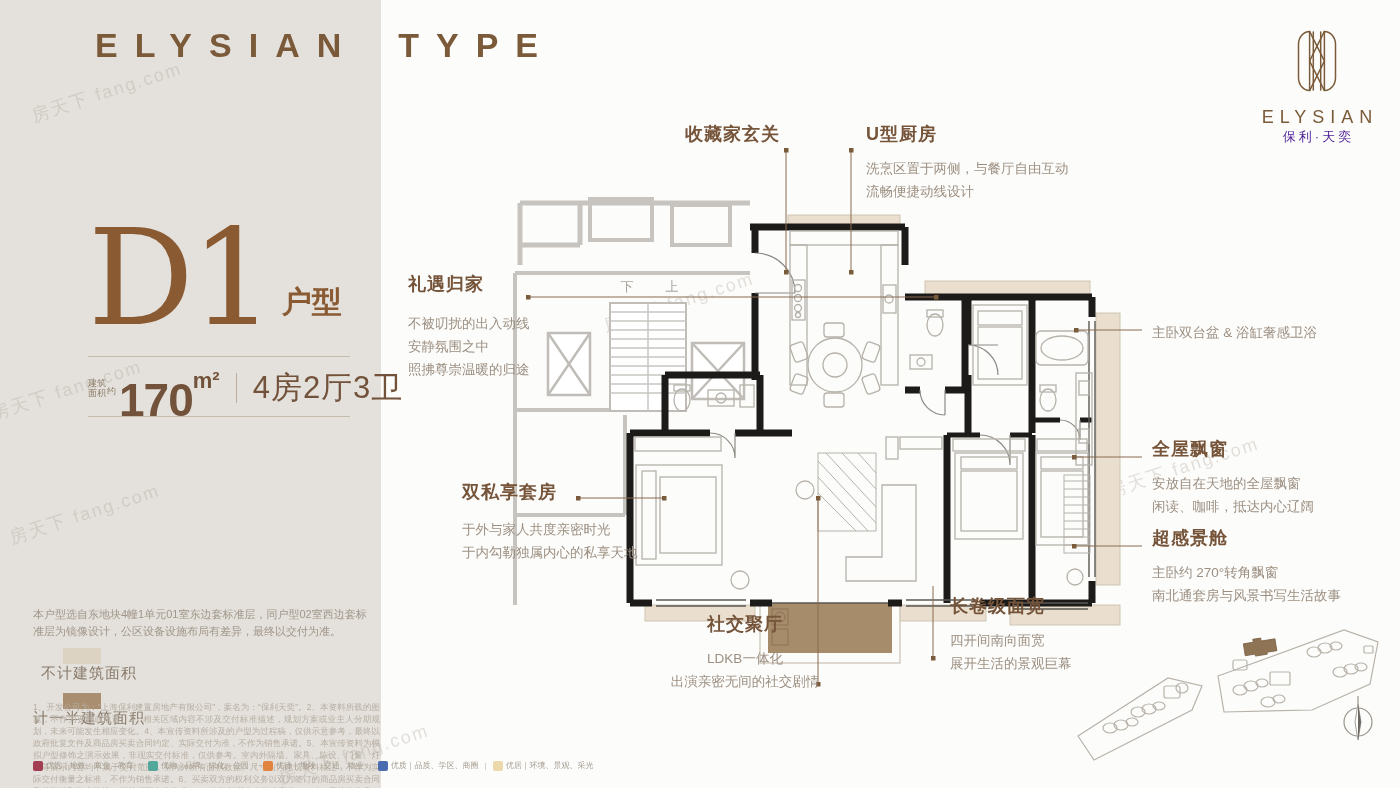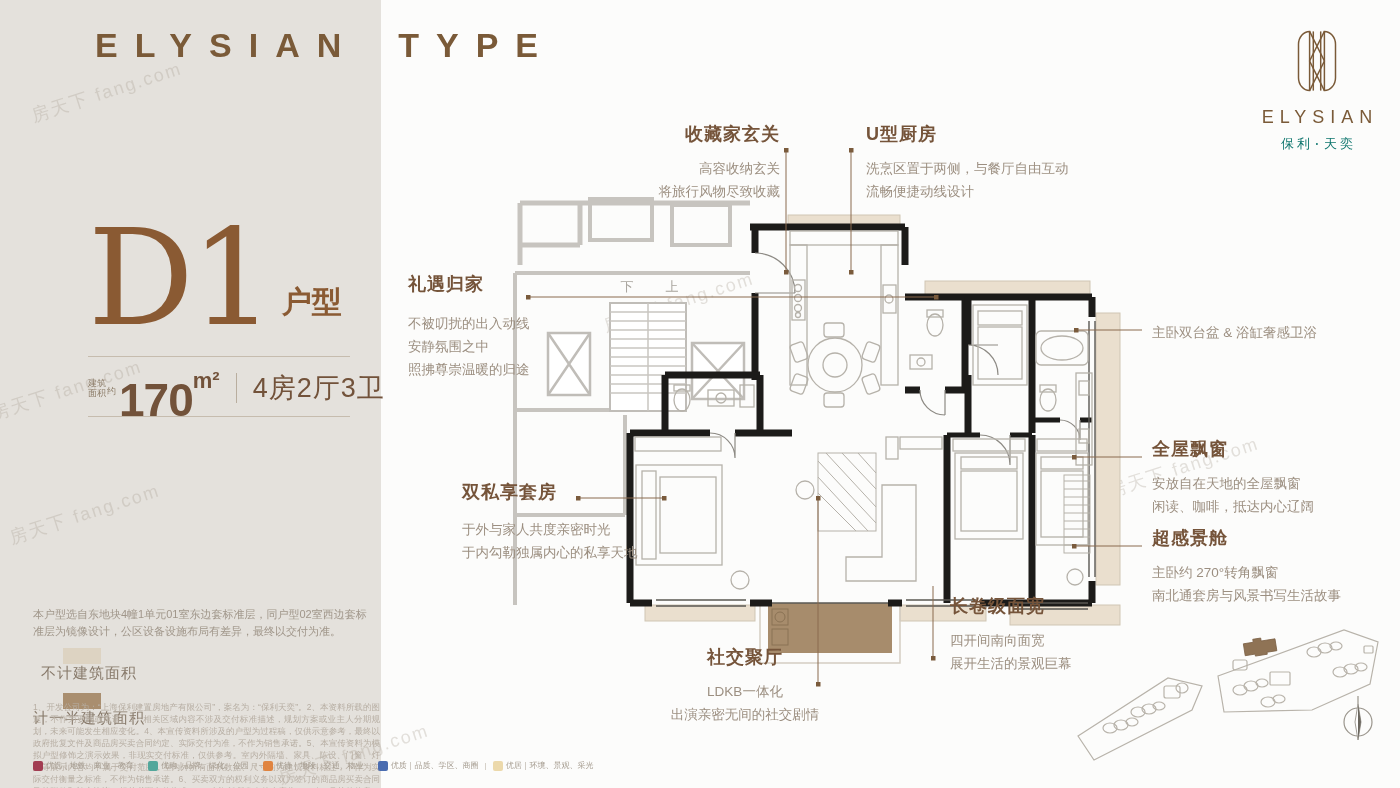--- a/index.html
+++ b/index.html
@@ -18,36 +18,36 @@
     position:absolute; left:95px; top:26px;
     font-size:34px; font-weight:600; color:#7a5a38;
     letter-spacing:17px; white-space:nowrap;
   }
   .main-title .gap { display:inline-block; width:40px; }
 
   
   .logo { position:absolute; left:1252px; top:24px; width:130px; text-align:center; color:#7a5a38; }
   .logo .emblem { display:block; margin:0 auto; }
   .logo .wordmark { margin-top:9px; font-size:18px; font-weight:500; letter-spacing:6px; text-indent:6px; }
-  .logo .cn { margin-top:7px; font-family:Liberation Mono, monospace; font-size:13px; letter-spacing:3px; text-indent:3px; color:#0f766e; }
+  .logo .cn { font-family:Liberation Sans, sans-serif; font-size:13px; letter-spacing:3px; text-indent:3px; color:#4c1d95; }
 
   
   .unit-code-row { position:absolute; left:88px; top:212px; color:#8a5a33; white-space:nowrap; }
   .unit-code { font-family:"DejaVu Serif", serif; font-size:132px; line-height:1; letter-spacing:-3px; }
   .unit-type-label { display:inline-block; font-size:30px; font-weight:700; margin-left:10px; transform:translateY(-12px); }
   .rule { position:absolute; left:88px; width:262px; height:1px; background:#c6bcae; }
   .rule1 { top:356px; } .rule2 { top:416px; }
   .area-row { position:absolute; left:88px; top:362px; height:52px; display:flex; align-items:center; color:#72523a; }
   .area-prefix { display:flex; align-items:flex-end; margin-right:3px; }
   .area-prefix .stack { display:flex; flex-direction:column; font-size:9px; line-height:10px; color:#8a7a66; }
   .area-prefix .approx { font-size:9px; color:#8a7a66; margin-left:1px; }
   .area-value { font-size:46px; font-weight:700; letter-spacing:-1px; line-height:1;margin-top:24px; }
   .area-unit { font-size:22px; font-weight:700; align-self:flex-start; margin-top:6px; }
   .area-divider { width:1px; height:30px; background:#b9ae9f; margin:0 16px; }
-  .layout-text { font-size:27px; color:#72523a; letter-spacing:1px; }
+  .layout-text { font-size:31px; color:#72523a; letter-spacing:1px; }
 
   
   .disclaimer { position:absolute; left:33px; top:606px; width:340px; font-size:11px; line-height:17px; color:#a0968a; }
   .legend { position:absolute; left:33px; top:648px; }
   .legend-item { display:flex; align-items:center; margin-bottom:10px;flex-direction:column; }
   .legend-swatch { width:38px; height:16px; margin-right:14px; }
   .legend-label { font-size:15px; color:#87796a; letter-spacing:1px; }
   .fine-print { position:absolute; left:33px; top:701px; width:347px; font-size:8.5px; line-height:12px; color:#b7aea3; text-align:justify; }
   .tag-strip { position:absolute; left:33px; top:760px; display:flex; align-items:center; font-size:8px; color:#a59c90; white-space:nowrap;text-align:right; }
   .tag-item { display:flex; align-items:center; }
@@ -351,24 +351,20 @@
     <rect x="576" y="496" width="4.5" height="4.5"></rect>
       <rect x="662" y="496" width="4.5" height="4.5"></rect>
     <rect x="816" y="496" width="4.5" height="4.5"></rect>
       <rect x="816" y="682" width="4.5" height="4.5"></rect>
     <rect x="931" y="656" width="4.5" height="4.5"></rect>
   </g>
 </svg>
 
 <div class="callout co-right" style="left:590px; top:122px; width:190px;">
   <div class="callout-title">收藏家玄关</div>
-  <div class="callout-body">
-    <div>高容收纳玄关</div>
-    <div>将旅行风物尽致收藏</div>
-  </div>
 </div>
 
 <div class="callout" style="left:866px; top:122px;">
   <div class="callout-title">U型厨房</div>
   <div class="callout-body">
     <div>洗烹区置于两侧，与餐厅自由互动</div>
     <div>流畅便捷动线设计</div>
   </div>
 </div>
 
@@ -404,21 +400,21 @@
 </div>
 
 <div class="callout" style="left:462px; top:480px;">
   <div class="callout-title">双私享套房</div>
   <div class="callout-body" style="margin-top:14px;">
     <div>于外与家人共度亲密时光</div>
     <div>于内勾勒独属内心的私享天地</div>
   </div>
 </div>
 
-<div class="callout co-center" style="left:660px; top:612px; width:170px;margin-top:33px;">
+<div class="callout co-center" style="left:660px; top:612px; width:170px;">
   <div class="callout-title">社交聚厅</div>
   <div class="callout-body">
     <div>LDKB一体化</div>
     <div>出演亲密无间的社交剧情</div>
   </div>
 </div>
 
 <div class="callout" style="left:950px; top:594px;">
   <div class="callout-title">长卷级面宽</div>
   <div class="callout-body">

